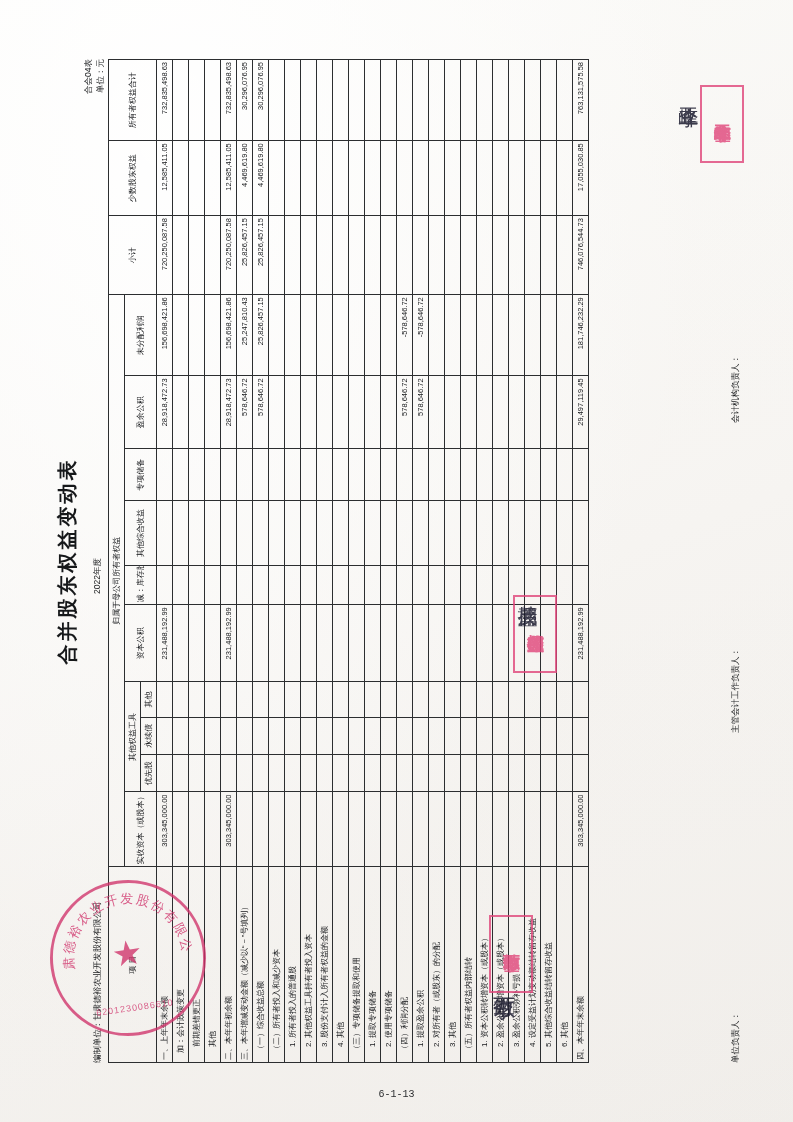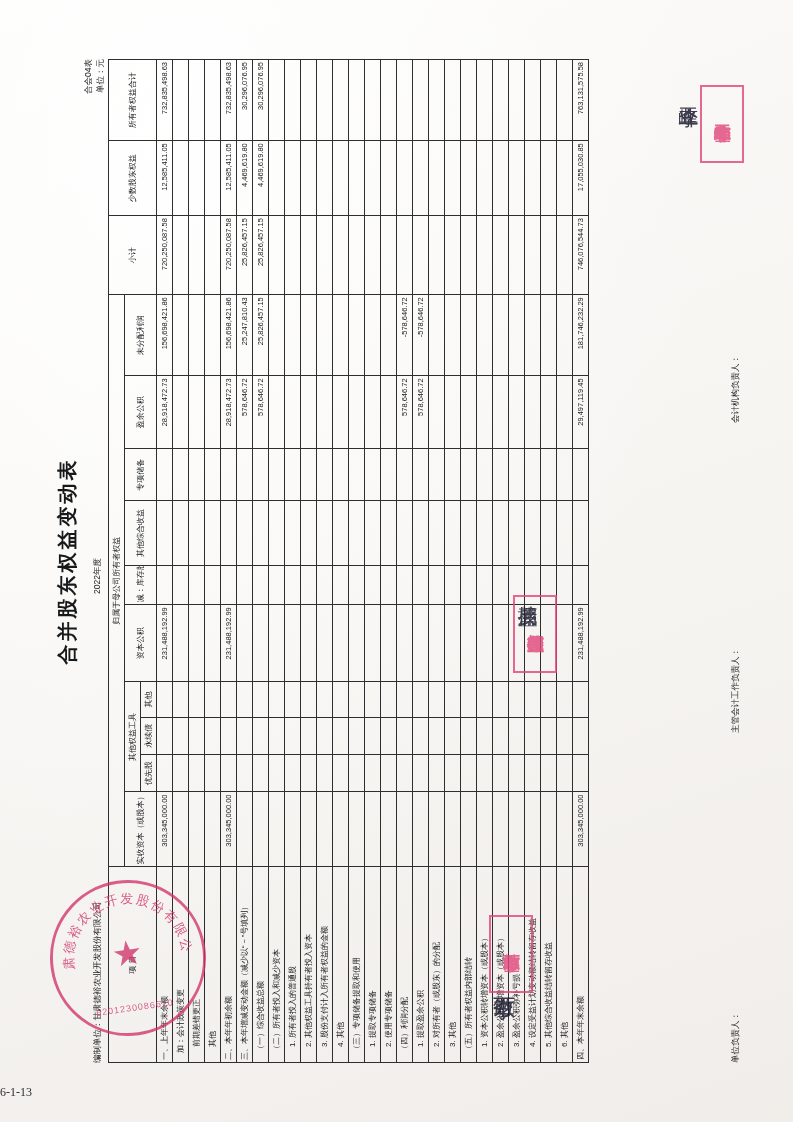--- a/index.html
+++ b/index.html
@@ -134,24 +134,24 @@
     display: inline-block;
   }
   .f1 { position: absolute; left: 0; }
   .f2 { position: absolute; left: 330px; }
   .f3 { position: absolute; left: 640px; }
   .page-num {
     position: absolute;
     left: 0;
     bottom: 22px;
     width: 793px;
-    text-align: left;
-    font-size: 12px;
+    text-align: center;
+    font-size: 10px;
     color: #2a2c2e;
-    font-family: Liberation Serif, serif;
+    font-family: Liberation Mono, monospace;
   }
   
   .stamp-round {
     position: absolute;
     width: 150px;
     height: 150px;
     border: 3px solid #d0336b;
     border-radius: 50%;
     opacity: 0.78;
     transform: rotate(-8deg);

